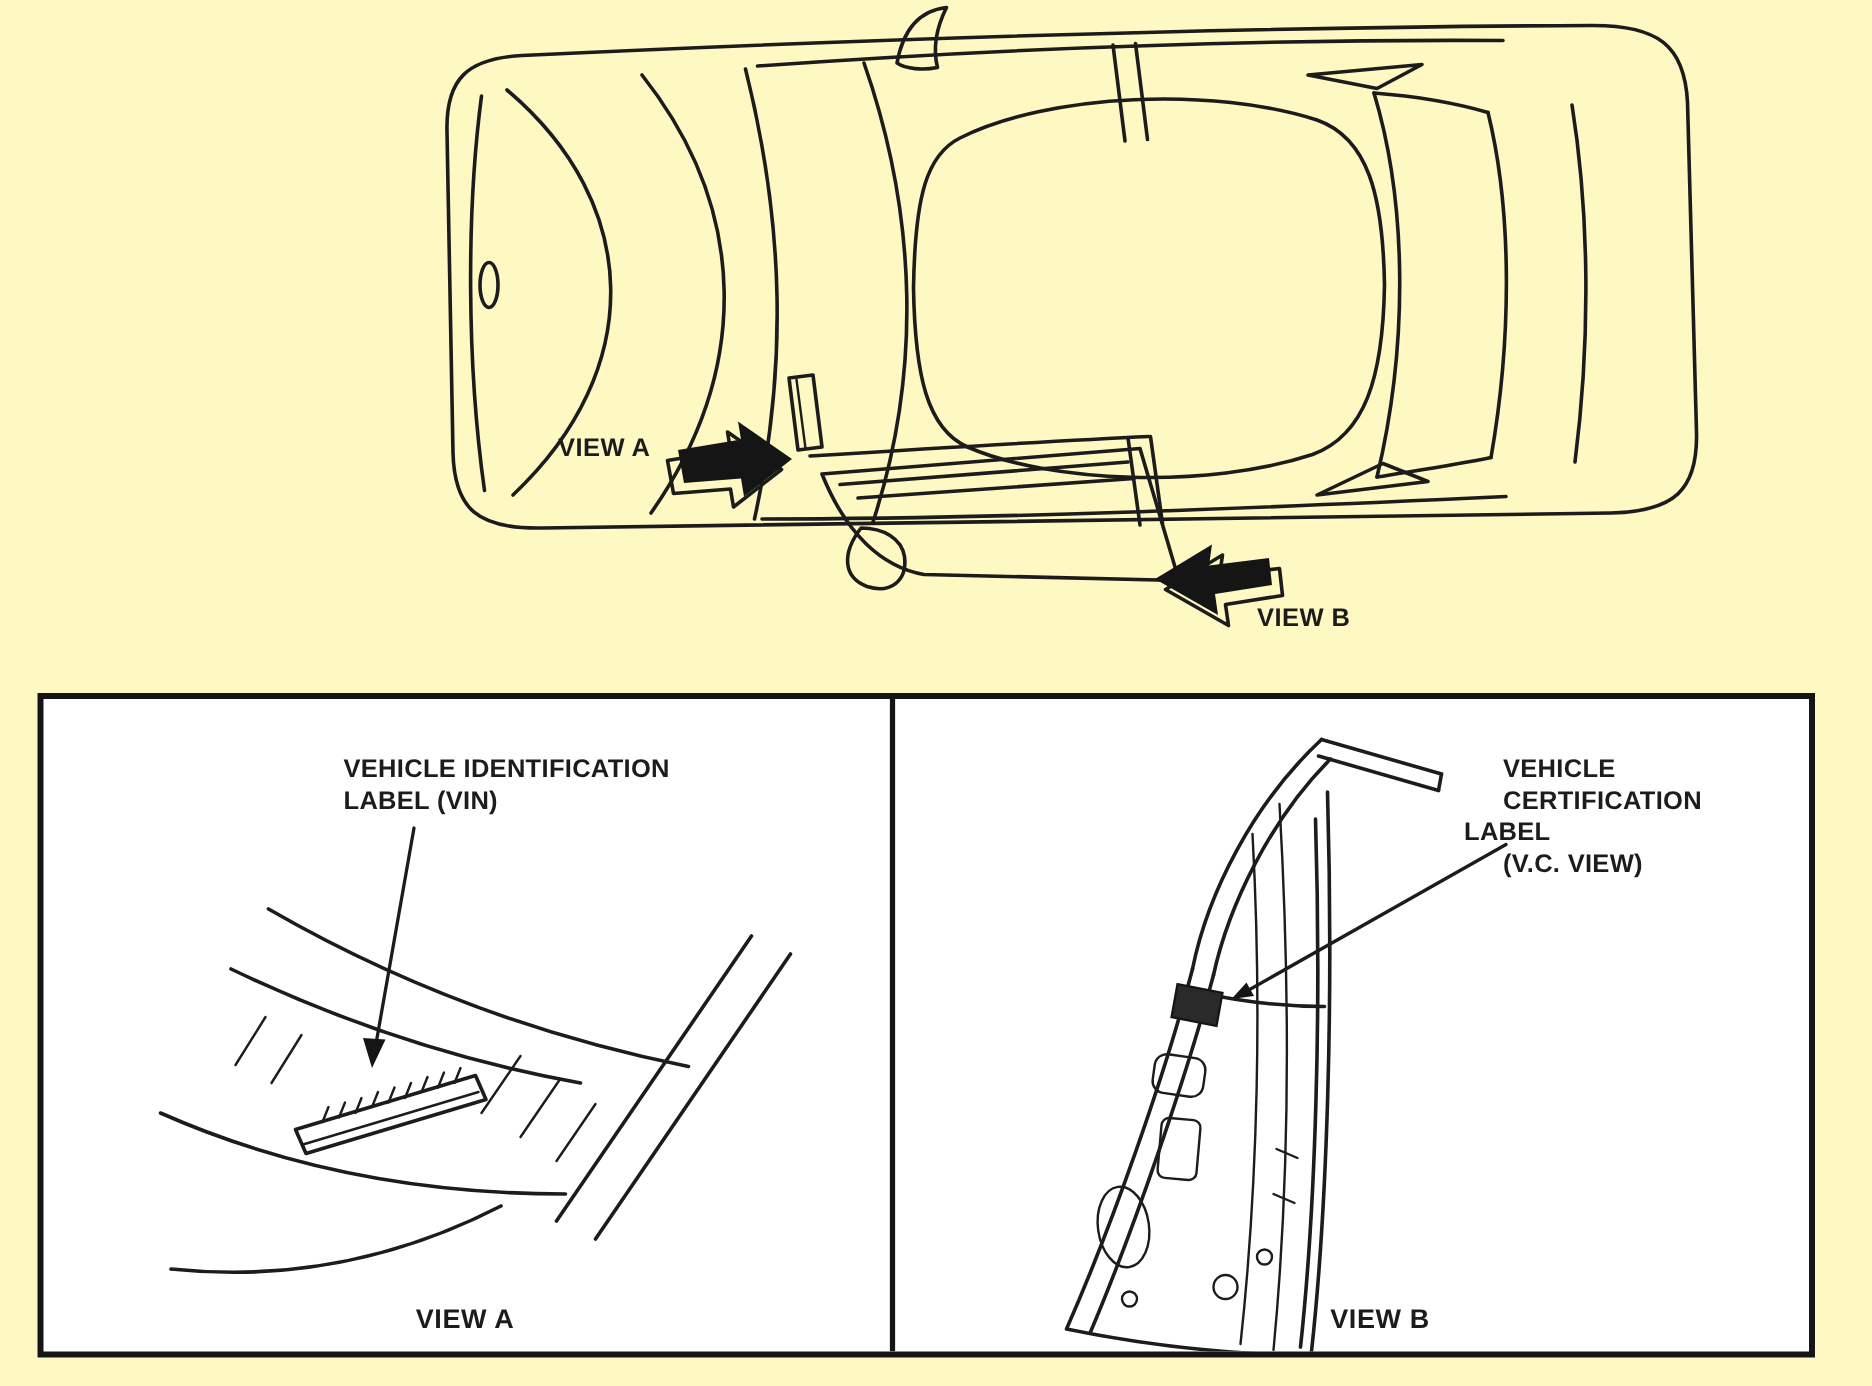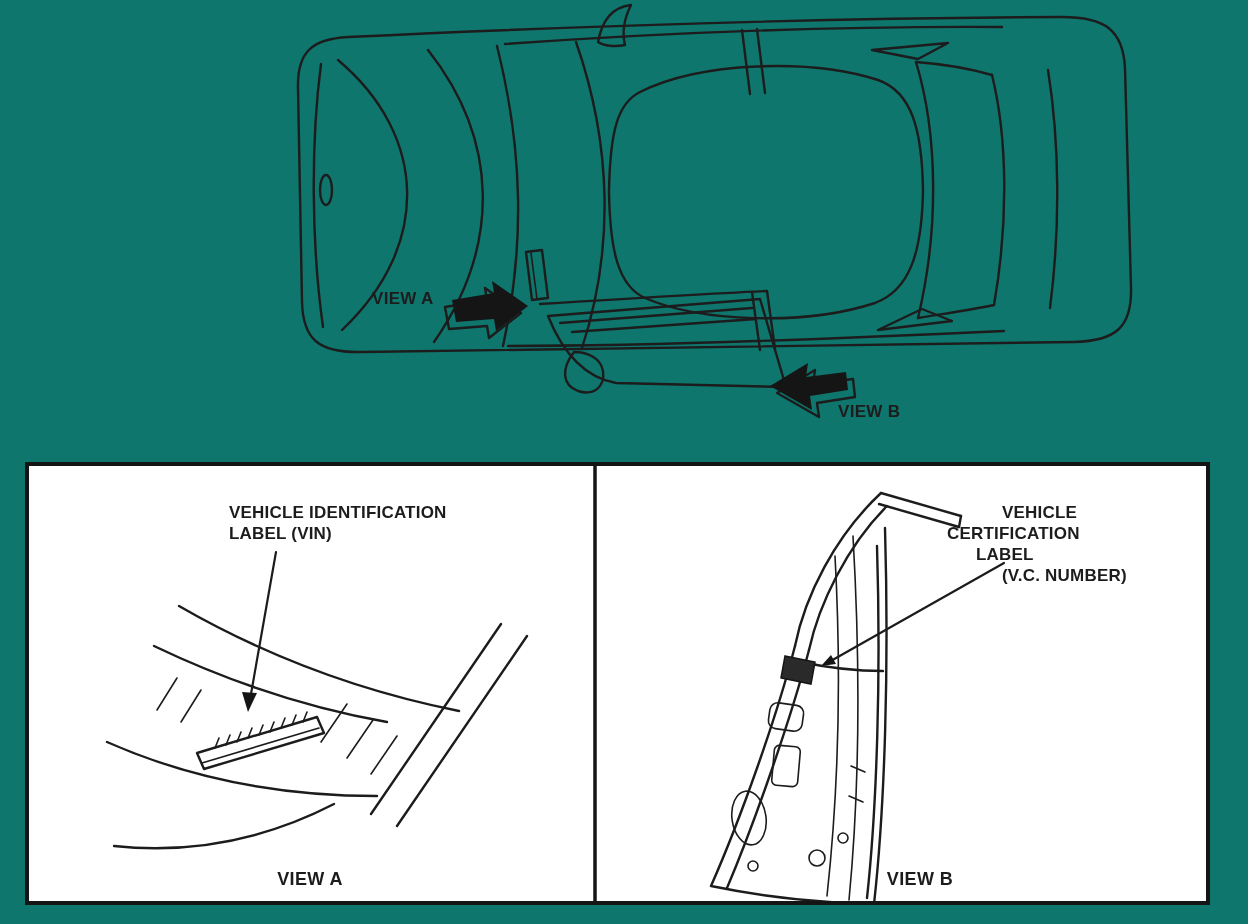--- a/index.html
+++ b/index.html
@@ -1,17 +1,17 @@
 <!DOCTYPE html>
 <html><head>
 <meta charset="utf-8">
 <style>
   html,body{margin:0;padding:0;background:#ffffff;}
   .page{
-    position:relative;width:1248px;height:924px;background:#0f766e;
+    position:relative;width:1248px;height:924px;background:#fef9c3;
     font-family:"Liberation Sans",sans-serif;color:#1c1c1c;overflow:hidden;
   }
   svg{position:absolute;left:0;top:0;}
   .line{fill:none;stroke:#1c1c1c;stroke-width:2.4;stroke-linecap:round;stroke-linejoin:round;}
   .thin{fill:none;stroke:#1c1c1c;stroke-width:1.6;stroke-linecap:round;}
   .solid{fill:#151515;stroke:none;}
   .callout{position:absolute;font-weight:bold;font-size:17px;letter-spacing:.3px;white-space:nowrap;}
   .lbl{position:absolute;font-weight:bold;font-size:17px;line-height:21px;letter-spacing:.2px;white-space:nowrap;}
   .caption{position:absolute;font-weight:bold;font-size:18px;width:100px;text-align:center;letter-spacing:.4px;}
   .detail-box{
@@ -139,20 +139,20 @@
         <circle class="thin" cx="814" cy="372" r="5"></circle>
         <path class="thin" d="M822 300 l14 6 M820 330 l14 6"></path>
       </g>
     </svg>
   </div>
 
   <div class="lbl" style="left:229px;top:502px;">VEHICLE IDENTIFICATION</div>
   <div class="lbl" style="left:229px;top:523px;">LABEL (VIN)</div>
 
   <div class="lbl" style="left:1002px;top:502px;text-align:center;">VEHICLE</div>
-  <div class="lbl" style="left:947px;top:523px;">CERTIFICATION</div>
+  <div class="lbl" style="left:1002px;top:523px;">CERTIFICATION</div>
   <div class="lbl" style="left:976px;top:544px;">LABEL</div>
-  <div class="lbl" style="left:1002px;top:565px;">(V.C. NUMBER)</div>
+  <div class="lbl" style="left:1002px;top:565px;">(V.C. VIEW)</div>
 
   <div class="caption" style="left:260px;top:869px;">VIEW A</div>
   <div class="caption" style="left:870px;top:869px;">VIEW B</div>
 
 </div>
 
 </body></html>

